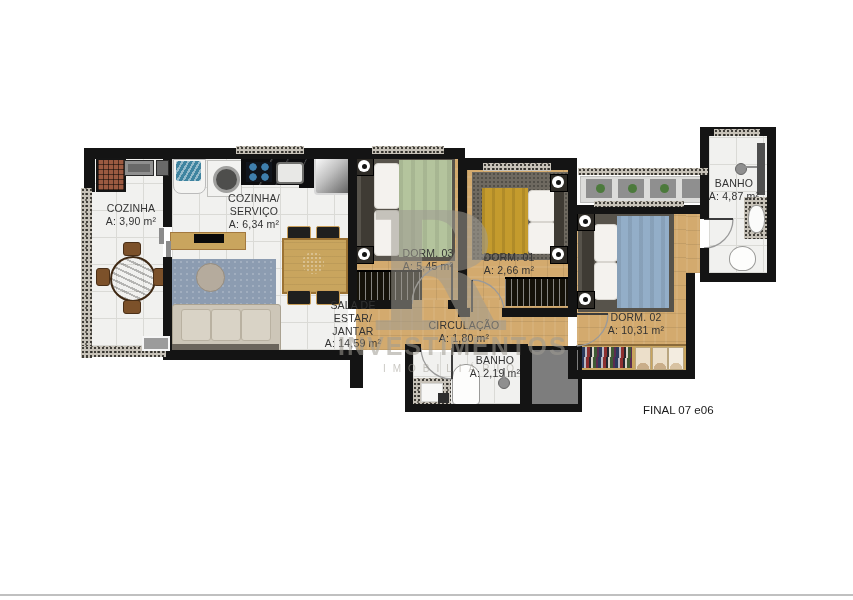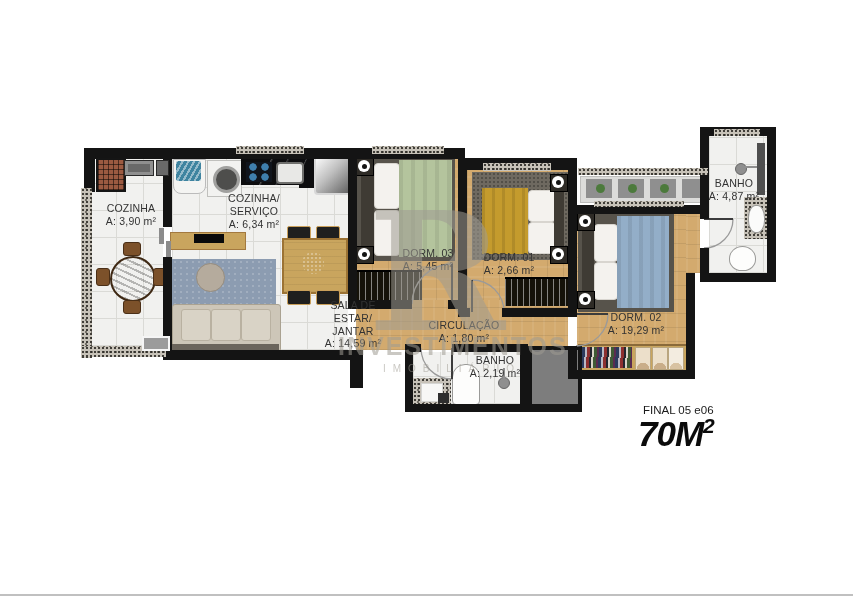--- a/index.html
+++ b/index.html
@@ -243,36 +243,35 @@
   <div class="label" style="left:394px;top:247px;width:68px;">
     <div>DORM. 03</div>
     <div>A: 5,45 m²</div>
   </div>
   <div class="label" style="left:476px;top:251px;width:66px;">
     <div>DORM. 01</div>
     <div>A: 2,66 m²</div>
   </div>
   <div class="label" style="left:601px;top:311px;width:70px;">
     <div>DORM. 02</div>
-    <div>A: 19,29 m²</div>
+    <div>A: 10,31 m²</div>
   </div>
   <div class="label" style="left:428px;top:319px;width:72px;">
     <div>CIRCULAÇÃO</div>
     <div>A: 1,80 m²</div>
   </div>
   <div class="label" style="left:460px;top:354px;width:70px;">
     <div>BANHO</div>
     <div>A: 2,19 m²</div>
   </div>
   <div class="label" style="left:704px;top:177px;width:60px;">
     <div>BANHO</div>
     <div>A: 4,87 m²</div>
   </div>
 
   <div class="watermark" style="left:368px;top:190px;font-family:'DejaVu Serif',serif;font-weight:bold;font-size:165px;line-height:1;">R</div>
   <div class="watermark" style="left:338px;top:332px;width:226px;text-align:center;font-weight:bold;font-size:25px;letter-spacing:2px;">INVESTIMENTOS</div>
   <div class="watermark" style="left:352px;top:363px;width:200px;text-align:center;font-size:10px;letter-spacing:7px;">IMOBILIÁRIO</div>
 
-  <div class="abs" style="left:643px;top:404px;font-size:11.5px;color:#1a1a1a;z-index:40;">FINAL 05 e06</div>
-  <div class="abs" style="left:638px;top:414px;font-size:35px;font-weight:bold;font-style:italic;color:#0b0b0b;z-index:40;letter-spacing:-1px;"><span>70M</span><sup style="font-size:21px;">2</sup></div>
+  <div class="abs" style="left:643px;top:404px;font-size:11.5px;color:#1a1a1a;z-index:40;">FINAL 07 e06</div>
 
   <div class="abs" style="left:0;top:594px;width:853px;height:2px;background:#c0c0c0;z-index:40;"></div>
 </div>
 
 </body></html>

